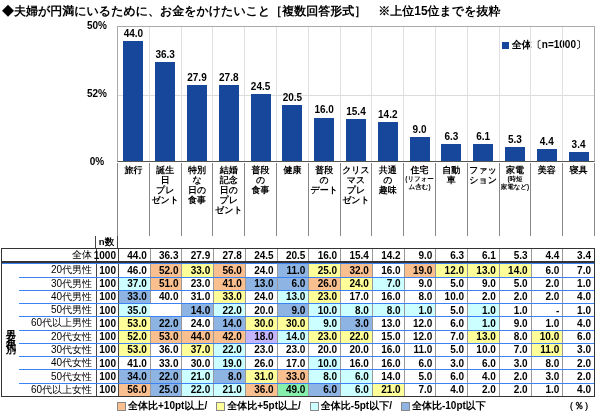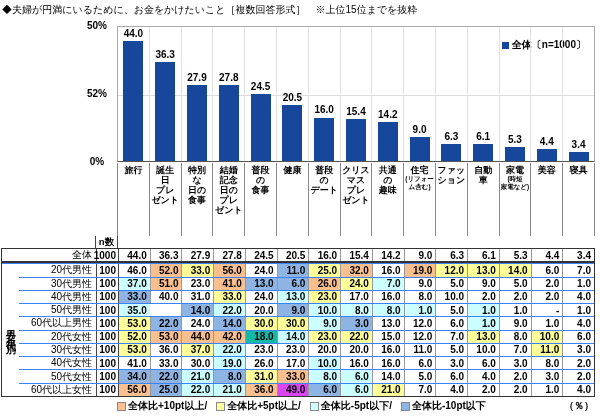--- a/index.html
+++ b/index.html
@@ -1,21 +1,21 @@
 <!DOCTYPE html>
 <html><head>
 <meta charset="utf-8">
 <style>
   * { margin:0; padding:0; box-sizing:border-box; }
   html,body { background:#fff; }
   .page {
     position:relative; width:600px; height:417px; background:#fff;
     font-family:"Liberation Sans", sans-serif; color:#000; overflow:hidden;
   }
-  .title { position:absolute; left:2px; top:3px; font-size:10px; font-weight:normal; letter-spacing:0; }
+  .title { position:absolute; left:2px; top:3px; font-size:12px; font-weight:bold; letter-spacing:0; }
 
   
   .ylab { position:absolute; width:32px; text-align:center; font-size:10px; font-weight:bold; }
   .plot {
     position:absolute; left:117px; top:26px; width:478px; height:136px;
     border:1px solid #aaa; border-bottom:1px solid #555; background:#fff; display:flex;
   }
   .gridline { position:absolute; left:0; right:0; top:68px; height:1px; background:#dcdcdc; }
   .pcol { position:relative; flex:1 1 0; border-right:1px solid #e0e0e0; }
   .pcol:last-child { border-right:none; }
@@ -157,24 +157,24 @@
 デート</div></div>
       <div class="cat"><div>クリス
 マス
 プレ
 ゼント</div></div>
       <div class="cat"><div>共通
 の
 趣味</div></div>
       <div class="cat"><div>住宅</div><div class="sub">(リフォー
 ム含む)</div></div>
+      <div class="cat"><div>自動
+車</div></div>
       <div class="cat"><div>ファッ
 ション</div></div>
-      <div class="cat"><div>自動
-車</div></div>
       <div class="cat"><div>家電</div><div class="sub">(時短
 家電など)</div></div>
       <div class="cat"><div>美容</div></div>
       <div class="cat"><div>寝具</div></div>
     </div>
 
   <div class="nhead">n数</div>
 
   <div class="tbl" id="tbl">
 
@@ -292,21 +292,21 @@
         <div class="tc">1.0</div>
         <div class="tc">4.0</div>
       </div>
       <div class="trow">
         <div class="tlabel">20代女性</div>
         <div class="tn">100</div>
         <div class="tc first" style="background: rgb(255, 255, 153);">52.0</div>
         <div class="tc" style="background: rgb(250, 191, 143);">53.0</div>
         <div class="tc" style="background: rgb(250, 191, 143);">44.0</div>
         <div class="tc" style="background: rgb(250, 191, 143);">42.0</div>
-        <div class="tc" style="background: #14b8a6;">18.0</div>
+        <div class="tc" style="background: #c4b5fd;">18.0</div>
         <div class="tc" style="background: rgb(204, 255, 255);">14.0</div>
         <div class="tc" style="background: rgb(255, 255, 153);">23.0</div>
         <div class="tc" style="background: rgb(255, 255, 153);">22.0</div>
         <div class="tc">15.0</div>
         <div class="tc">12.0</div>
         <div class="tc">7.0</div>
         <div class="tc" style="background: rgb(255, 255, 153);">13.0</div>
         <div class="tc">8.0</div>
         <div class="tc" style="background: rgb(255, 255, 153);">10.0</div>
         <div class="tc">6.0</div>
@@ -369,21 +369,21 @@
         <div class="tc">2.0</div>
       </div>
       <div class="trow">
         <div class="tlabel">60代以上女性</div>
         <div class="tn">100</div>
         <div class="tc first" style="background: rgb(250, 191, 143);">56.0</div>
         <div class="tc" style="background: rgb(141, 180, 226);">25.0</div>
         <div class="tc" style="background: rgb(204, 255, 255);">22.0</div>
         <div class="tc" style="background: rgb(204, 255, 255);">21.0</div>
         <div class="tc" style="background: rgb(250, 191, 143);">36.0</div>
-        <div class="tc" style="background: #d946ef;">49.0</div>
+        <div class="tc" style="background: #86efac;">49.0</div>
         <div class="tc" style="background: rgb(141, 180, 226);">6.0</div>
         <div class="tc" style="background: rgb(204, 255, 255);">6.0</div>
         <div class="tc" style="background: rgb(255, 255, 153);">21.0</div>
         <div class="tc">7.0</div>
         <div class="tc">4.0</div>
         <div class="tc">2.0</div>
         <div class="tc">2.0</div>
         <div class="tc">1.0</div>
         <div class="tc">4.0</div>
       </div>

